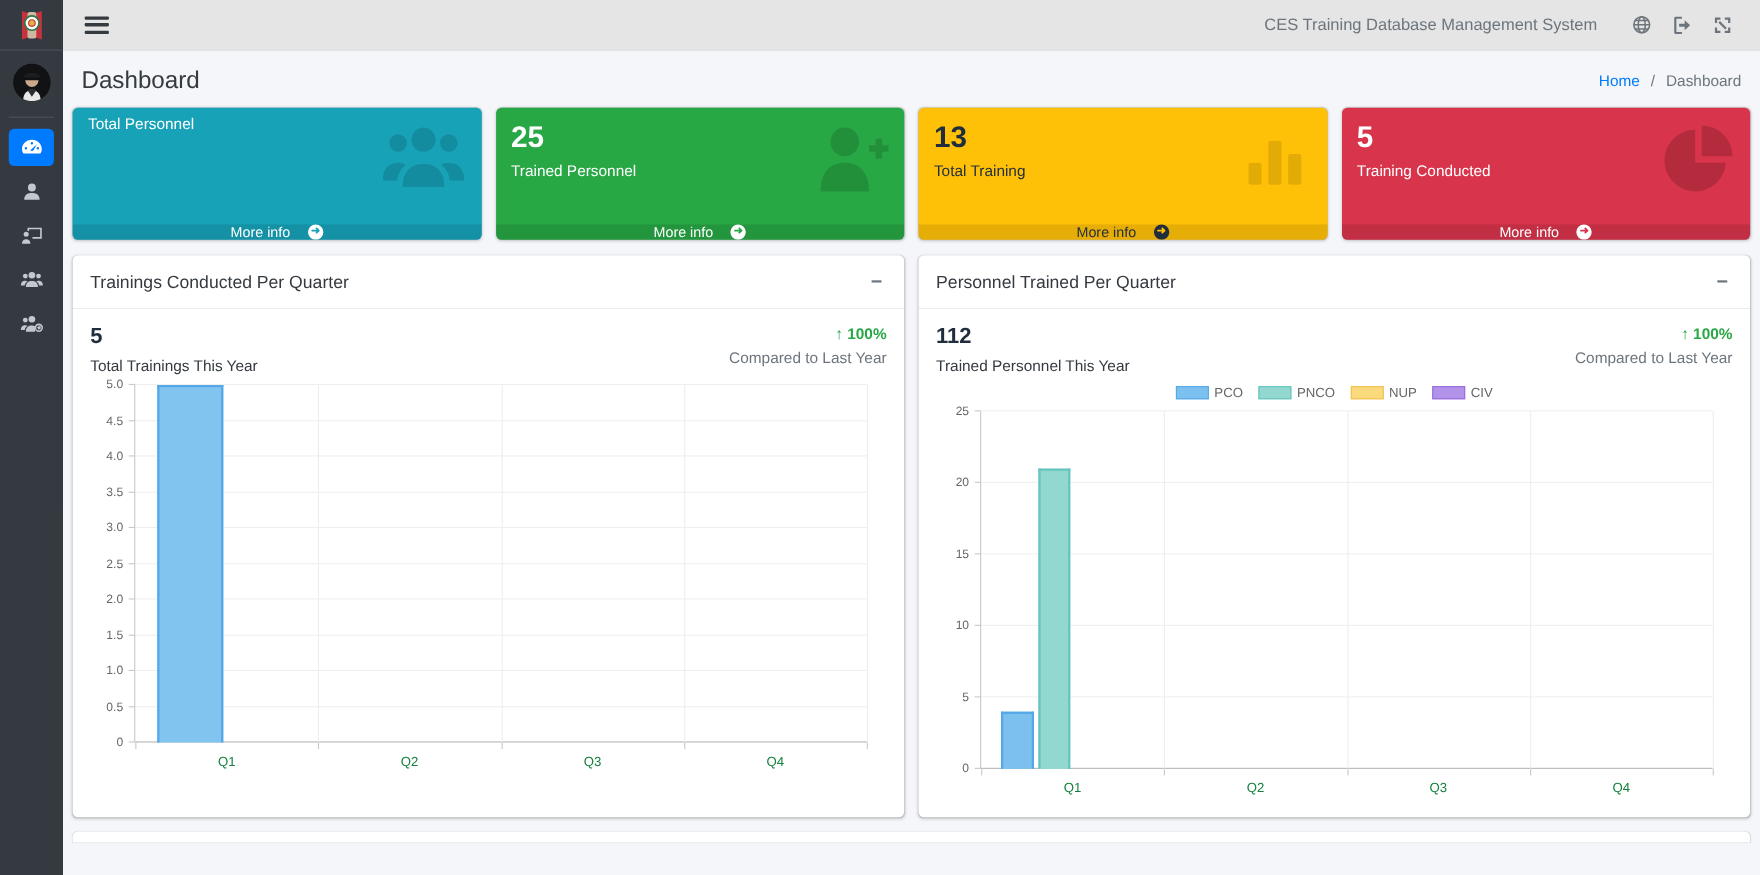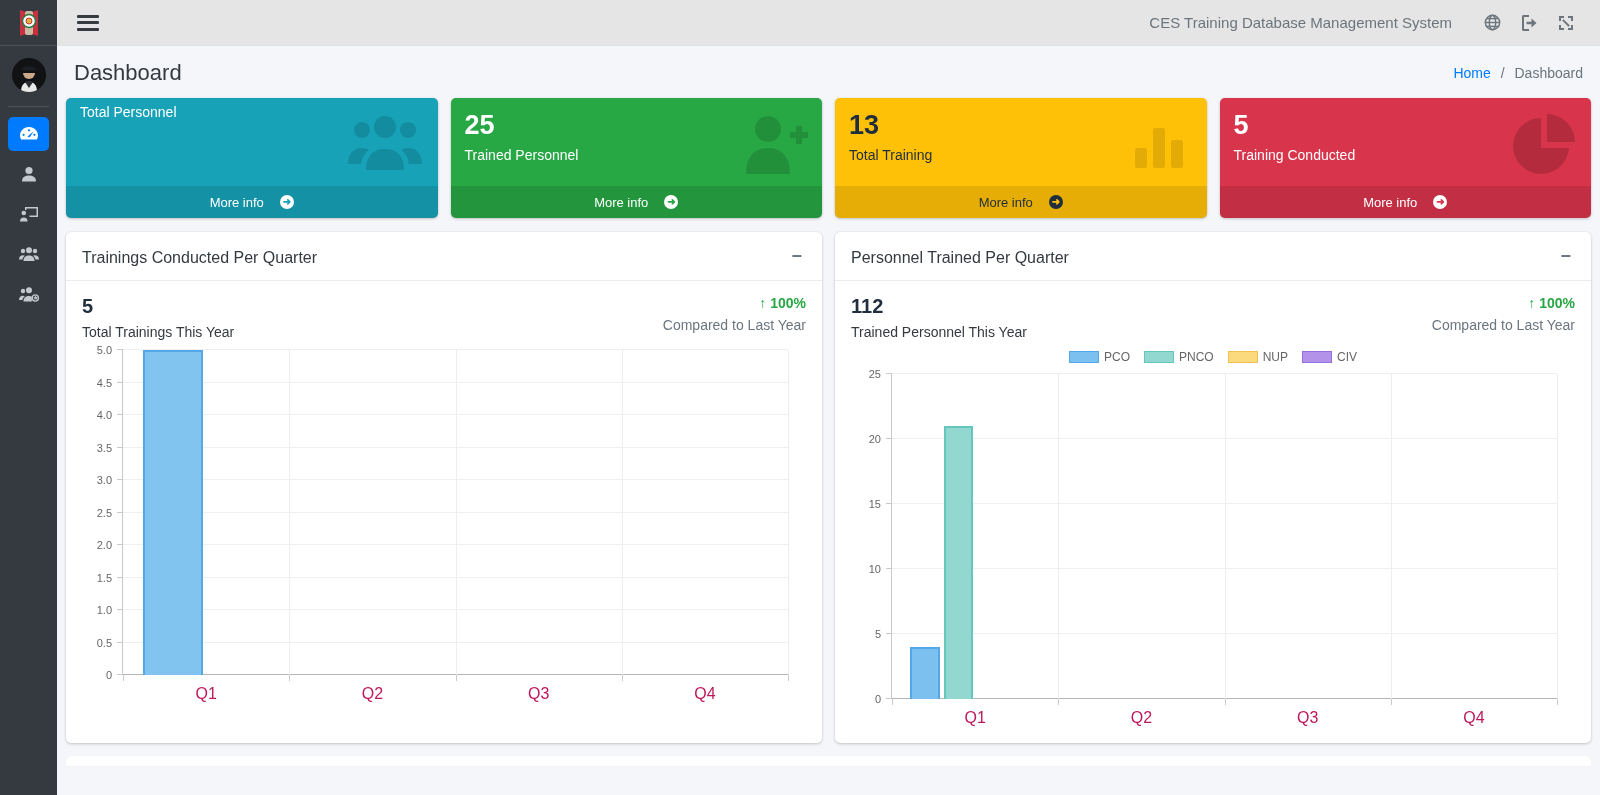--- a/index.html
+++ b/index.html
@@ -38,22 +38,22 @@
   .breadcrumb a { color:#007bff; text-decoration:none; cursor:pointer; }
   .breadcrumb .sep { margin:0 6px; color:#6c757d; }
 
   
   .info-row { display:flex; gap:13px; margin-bottom:14px; }
   .info-box { flex:1; position:relative; border-radius:5px; height:120px; color:#fff;
               box-shadow:0 0 1px rgba(0,0,0,.12), 0 1px 3px rgba(0,0,0,.2); overflow:hidden; }
   .info-box .num { font-size:27px; font-weight:bold; padding:12px 14px 0 14px; line-height:1.15; }
   .info-box .lbl { font-size:14px; padding:6px 14px 0 14px; }
   .info-box .box-icon { position:absolute; right:14px; top:16px; opacity:.9; }
-  .info-box .more { position:absolute; left:0; right:0; bottom:0; height:32px; background:rgba(0,0,0,.1);
-                    display:flex; align-items:center; justify-content:center; gap:16px;
+  .info-box .more { position:absolute; left:0; right:0; bottom:0; height:14px; background:rgba(0,0,0,.1);
+                    display:flex; align-items:flex-end; justify-content:center; gap:16px;
                     font-size:13px; color:inherit; cursor:pointer; text-decoration:none; }
   .more .arrow-circle { width:14px; height:14px; border-radius:50%; background:#fff; display:flex;
                         align-items:center; justify-content:center; font-size:10px; font-weight:bold; line-height:1; }
   .bg-info    { background:#17a2b8; }
   .bg-success { background:#28a745; }
   .bg-warning { background:#ffc107; color:#1f2d3d; }
   .bg-danger  { background:#d8344b; }
   .bg-info    .arrow-circle { color:#17a2b8; }
   .bg-success .arrow-circle { color:#28a745; }
   .bg-warning .arrow-circle { background:#1f2d3d; color:#ffc107; }
@@ -85,21 +85,21 @@
   .yaxis { width:40px; position:relative; height:325px; }
   .ytick { position:absolute; right:10px; transform:translateY(50%); font-size:11px; color:#666; }
   .plot { position:relative; flex:1; height:325px; border-left:1px solid #c9c9c9; margin-right:18px; }
   .gridline-h { position:absolute; left:0; right:0; height:1px; background:#efefef; }
   .gridline-h.zero { background:#b5b5b5; }
   .gridline-v { position:absolute; top:0; bottom:0; width:1px; background:#ededed; }
   .ytick-mark { position:absolute; left:-6px; width:6px; height:1px; background:#c9c9c9; }
   .xtick-mark { position:absolute; top:100%; height:6px; width:1px; background:#c9c9c9; }
   .bar { position:absolute; bottom:0; border-style:solid; border-width:2px; border-bottom:none; }
   .xlabel { position:absolute; top:100%; margin-top:10px; transform:translateX(-50%);
-            font-size:16px; color:#be185d; }
+            font-size:12px; color:#15803d; }
   .xlabels-space { height:34px; }
 
   .next-card-sliver { margin-top:13px; background:#fff; border-radius:5px 5px 0 0; height:10px;
                       box-shadow:0 0 1px rgba(0,0,0,.12); }
 </style>
 </head>
 <body>
 
 <aside class="sidebar">
   <div class="brand">

